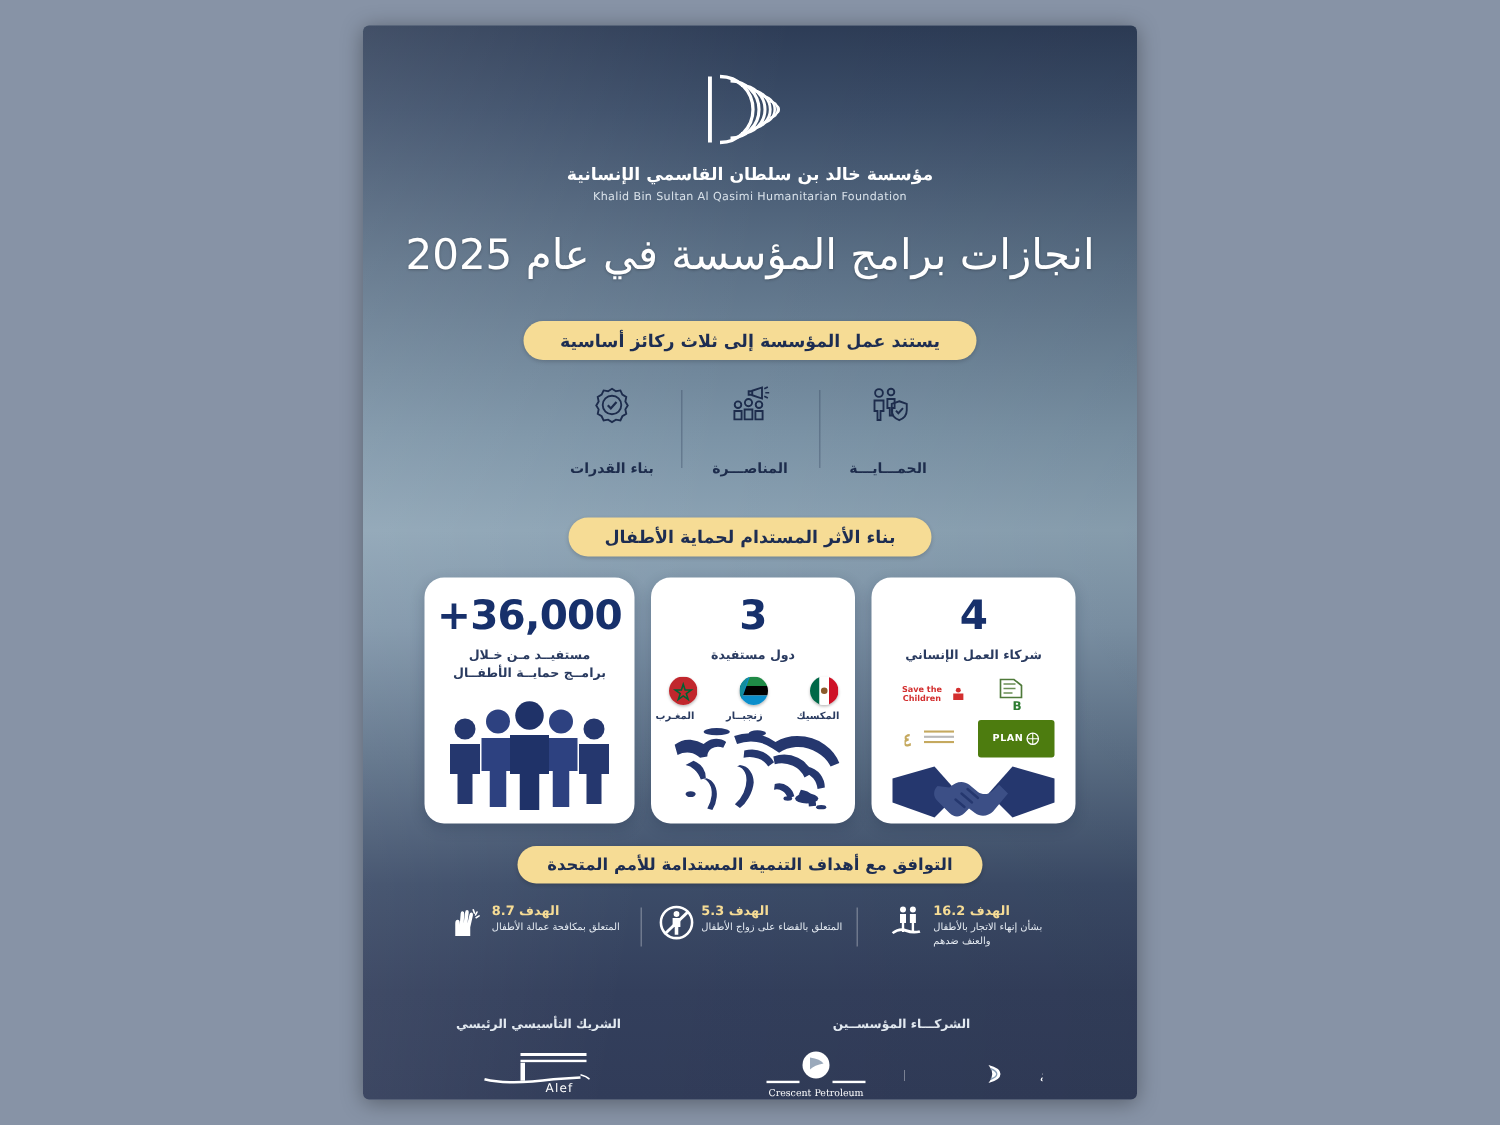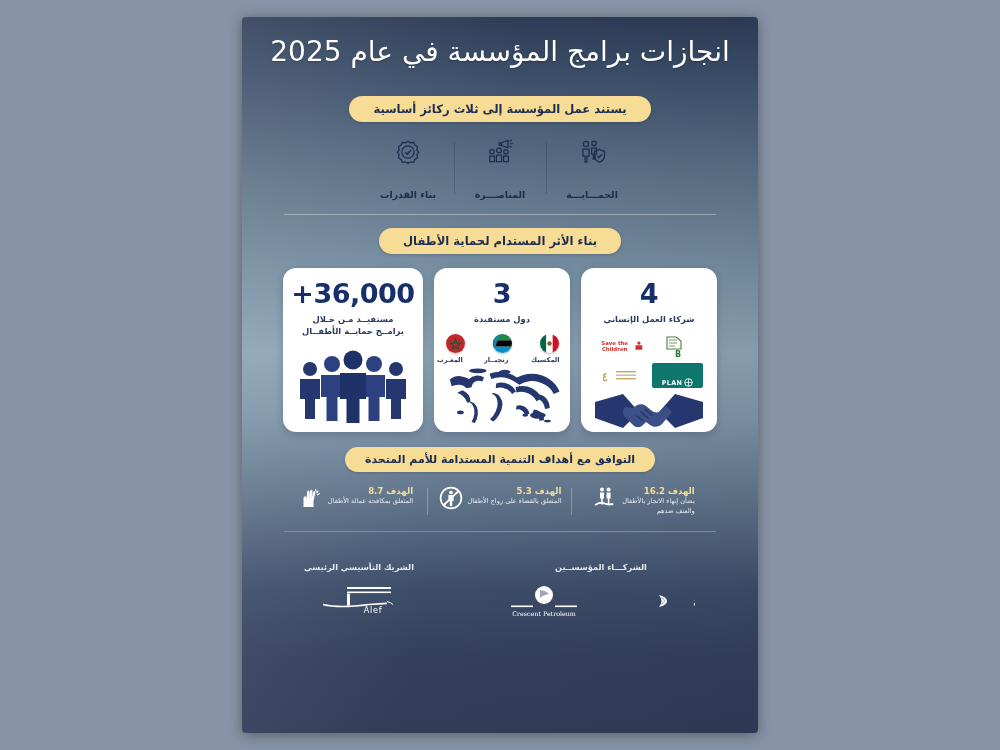--- a/index.html
+++ b/index.html
@@ -209,21 +209,21 @@
     gap: 5px;
     padding: 0 4px;
     position: relative;
   }
   .sdg + .sdg::after{
     content:"";
     position:absolute;
     top: 3px; bottom: 2px; right: 0;
     width: 1px; background: rgba(255,255,255,.28);
   }
-  .sdg-txt { text-align: right; padding-top: 1px; }
+  .sdg-txt { text-align: left; padding-top: 1px; }
   .sdg-goal { color: #f6dc95; font-size: 8.6px; font-weight: 700; letter-spacing:.2px; }
   .sdg-desc { color: #e6ecf3; font-size: 6.6px; font-weight: 400; line-height: 1.5; margin-top: 1px; }
   .sdg-ico { width: 24px; flex: 0 0 24px; display:flex; align-items:flex-start; justify-content:center; padding-top:1px;}
 
   .divider2 {
     width: 432px; height: 1px;
     background: rgba(255,255,255,.26);
     margin-top: 14px;
     position: relative; z-index:2;
   }
@@ -247,20 +247,36 @@
     margin-bottom: 12px;
   }
   .frow { display: flex; align-items: center; justify-content: center; gap: 22px; }
   .flogo { display:flex; flex-direction:column; align-items:center; justify-content:flex-end; }
 </style>
 </head>
 <body>
 
 <div id="poster">
 
+  <div class="brand-block">
+
+    <svg class="logo-mark" viewBox="0 0 62 52">
+      <rect x="3" y="4" width="2.6" height="44" fill="#ffffff"></rect>
+      <path d="M11 4 A22 22 0 0 1 11 48" fill="none" stroke="#ffffff" stroke-width="2.2"></path>
+      <path d="M18 7 A19 19 0 0 1 18 45" fill="none" stroke="#ffffff" stroke-width="2.1"></path>
+      <path d="M25 10 A16 16 0 0 1 25 42" fill="none" stroke="#ffffff" stroke-width="2"></path>
+      <path d="M32 13.5 A12.5 12.5 0 0 1 32 38.5" fill="none" stroke="#ffffff" stroke-width="1.9"></path>
+      <path d="M38.5 17 A9 9 0 0 1 38.5 35" fill="none" stroke="#ffffff" stroke-width="1.7"></path>
+      <path d="M44 20.5 A5.5 5.5 0 0 1 44 31.5" fill="none" stroke="#ffffff" stroke-width="1.5"></path>
+      <path d="M48.5 23.5 A2.6 2.6 0 0 1 48.5 28.5" fill="none" stroke="#ffffff" stroke-width="1.3"></path>
+    </svg>
+
+    <div class="brand-ar">مؤسسة خالد بن سلطان القاسمي الإنسانية</div>
+    <div class="brand-en">Khalid Bin Sultan Al Qasimi Humanitarian Foundation</div>
+  </div>
 
   <div class="main-title">انجازات برامج المؤسسة في عام 2025</div>
 
   <div style="margin-top:28px;position:relative;z-index:2;">
     <div class="pill">يستند عمل المؤسسة إلى ثلاث ركائز أساسية</div>
   </div>
 
   <div class="pillars">
 
     <div class="pillar">
@@ -326,21 +342,21 @@
             <text x="17" y="23" font-size="8" font-weight="700" fill="#2e7d32" text-anchor="middle" font-family="DejaVu Sans, sans-serif">B</text>
           </svg>
         </div>
         <div class="plogo" style="background:#fff;color:#d32f2f;">
           <svg width="17" height="13" viewBox="0 0 17 13">
             <circle cx="8.5" cy="3" r="2.4" fill="#d32f2f"></circle>
             <path d="M3.6 6.3 h9.8 v6.2 h-9.8 z" fill="#d32f2f"></path>
           </svg>
           <span style="display:block;margin-top:1px;">Save the Children</span>
         </div>
-        <div class="plogo" style="background:#0f766e;color:#fff;font-size:6.4px;letter-spacing:.4px;align-items:flex-end;">
+        <div class="plogo" style="background:#4d7c0f;color:#fff;font-size:6.4px;letter-spacing:.4px;">
           <svg width="9" height="9" viewBox="0 0 10 10" style="margin-left:2px;">
             <circle cx="5" cy="5" r="4.2" fill="none" stroke="#fff" stroke-width="1"></circle>
             <path d="M5 .8 v8.4 M.8 5 h8.4" stroke="#fff" stroke-width=".8"></path>
           </svg>
           <span>PLAN</span>
         </div>
         <div class="plogo" style="background:#fff;">
           <svg width="36" height="20" viewBox="0 0 36 20">
             <text x="5" y="15" font-size="12" fill="#c5a95f" font-family="DejaVu Serif, serif">٤</text>
             <rect x="13" y="5" width="20" height="1.4" fill="#c5a95f"></rect>

